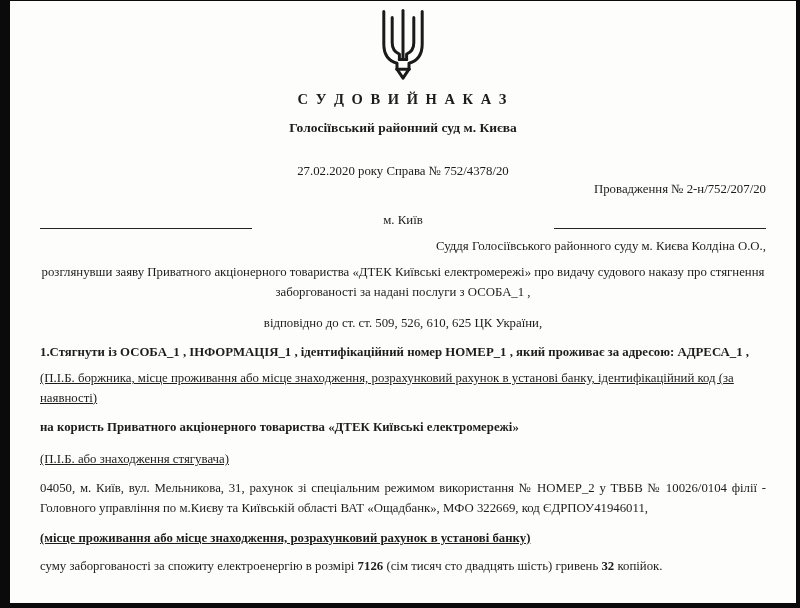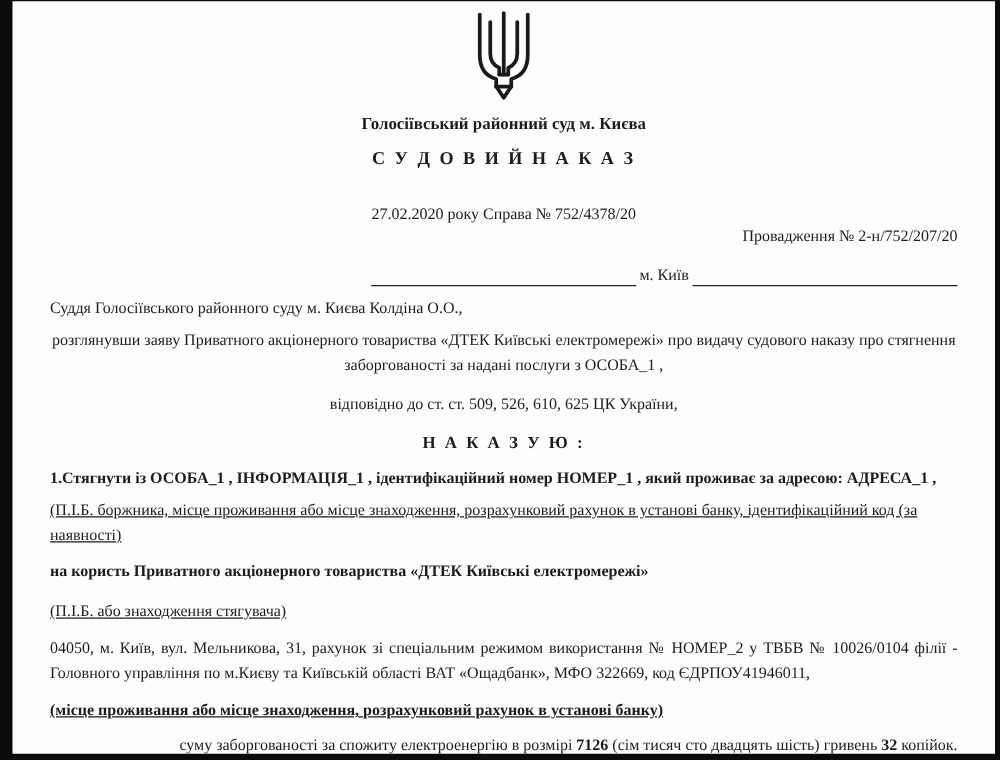--- a/index.html
+++ b/index.html
@@ -24,34 +24,34 @@
     padding: 0 30px;
   }
   p { margin: 0; font-size: 12.8px; line-height: 20px; }
   .bold { font-weight: bold; }
   .caption { text-decoration: underline; }
   .emblem { display: flex; justify-content: center; margin-top: 7px; height: 72px; }
   [data-name="court-name"] { margin-top: 10px; text-align: center; font-weight: bold; font-size: 13.5px; line-height: 18px; }
   [data-name="document-title"] { margin-top: 10px; text-align: center; font-weight: bold; font-size: 14.5px; line-height: 19px; letter-spacing: 2px; }
   [data-name="case-number-line"] { margin-top: 25px; text-align: center; line-height: 18px; }
   [data-name="proceeding-number-line"] { text-align: right; line-height: 18px; font-family: Liberation Serif, serif; }
-  .city-row { margin-top: 13px; display: flex; justify-content: flex-end; align-items: flex-end; height: 18px; }
+  .city-row { margin-top: 13px; display: flex; justify-content: space-between; align-items: flex-end; height: 18px; }
   .city-row .rule { width: 212px; height: 15px; border-bottom: 1px solid #232323; }
   .city-row .city { font-size: 12.8px; line-height: 17px; padding: 0 3px; white-space: nowrap; }
-  [data-name="judge-line"] { margin-top: 8px; text-align: left; line-height: 18px; }
+  [data-name="judge-line"] { margin-top: 8px; text-align: right; line-height: 18px; }
   [data-name="intro-paragraph"] { margin-top: 7px; text-align: center; }
   [data-name="legal-basis-line"] { margin-top: 11px; text-align: center; }
   [data-name="order-heading"] { margin-top: 12px; text-align: center; font-weight: bold; font-size: 13.5px; letter-spacing: 2px; line-height: 18px; }
   [data-name="clause-1"] { margin-top: 9px; font-weight: bold; }
   [data-name="caption-debtor-info"] { margin-top: 6px; }
   [data-name="beneficiary-line"] { margin-top: 9px; font-weight: bold; }
   [data-name="caption-beneficiary"] { margin-top: 12px; }
   [data-name="address-paragraph"] { margin-top: 9px; text-align: justify; }
   [data-name="caption-address"] { margin-top: 10px; font-weight: bold; }
-  [data-name="debt-sum-line"] { margin-top: 8px; text-align: right; }
+  [data-name="debt-sum-line"] { margin-top: 8px; }
 </style>
 </head>
 <body>
 
 <div class="page" data-name="scanned-court-order-page">
 
   <div class="emblem" data-name="ukraine-trident-emblem">
     <svg width="54" height="72" viewBox="0 0 90 120" aria-hidden="true">
       <g fill="none" stroke="#1a1a1a" stroke-width="5" stroke-linecap="round" stroke-linejoin="round">
         <path d="M13 6 V60 Q13 86 35 92 L35 102"></path>
@@ -59,41 +59,40 @@
         <path d="M45 4 V86"></path>
         <path d="M63 16 V58 Q63 72 51 77 L51 86"></path>
         <path d="M77 6 V60 Q77 86 55 92 L55 102"></path>
         <path d="M39 86 H51"></path>
         <path d="M35 102 H55"></path>
         <path d="M35 102 L45 117 L55 102"></path>
       </g>
     </svg>
   </div>
 
+  <p data-name="document-title">С У Д О В И Й  Н А К А З</p>
+
   <p data-name="court-name">Голосіївський районний суд м. Києва</p>
-
-  <p data-name="document-title">С У Д О В И Й  Н А К А З</p>
 
   <p data-name="case-number-line">27.02.2020 року Справа № 752/4378/20</p>
 
   <p data-name="proceeding-number-line">Провадження № 2-н/752/207/20</p>
 
   <div class="city-row" data-name="city-line">
     <span class="rule" data-name="underscore-rule-left"></span>
     <span class="city" data-name="city-label">м. Київ</span>
     <span class="rule" data-name="underscore-rule-right"></span>
   </div>
 
   <p data-name="judge-line">Суддя Голосіївського районного суду м. Києва Колдіна О.О.,</p>
 
   <p data-name="intro-paragraph">розглянувши заяву Приватного акціонерного товариства «ДТЕК Київські електромережі» про видачу судового наказу про стягнення заборгованості за надані послуги з ОСОБА_1 ,</p>
 
   <p data-name="legal-basis-line">відповідно до ст. ст. 509, 526, 610, 625 ЦК України,</p>
 
-  <p data-name="order-heading">Н А К А З У Ю :</p>
 
   <p data-name="clause-1">1.Стягнути із ОСОБА_1 , ІНФОРМАЦІЯ_1 , ідентифікаційний номер НОМЕР_1 , який проживає за адресою: АДРЕСА_1 ,</p>
 
   <p class="caption" data-name="caption-debtor-info">(П.І.Б. боржника, місце проживання або місце знаходження, розрахунковий рахунок в установі банку, ідентифікаційний код (за наявності)</p>
 
   <p data-name="beneficiary-line">на користь Приватного акціонерного товариства «ДТЕК Київські електромережі»</p>
 
   <p class="caption" data-name="caption-beneficiary">(П.І.Б. або знаходження стягувача)</p>
 
   <p data-name="address-paragraph">04050, м. Київ, вул. Мельникова, 31, рахунок зі спеціальним режимом використання №  НОМЕР_2  у ТВБВ № 10026/0104 філії - Головного управління по м.Києву та Київській області ВАТ «Ощадбанк», МФО 322669, код ЄДРПОУ41946011,</p>

